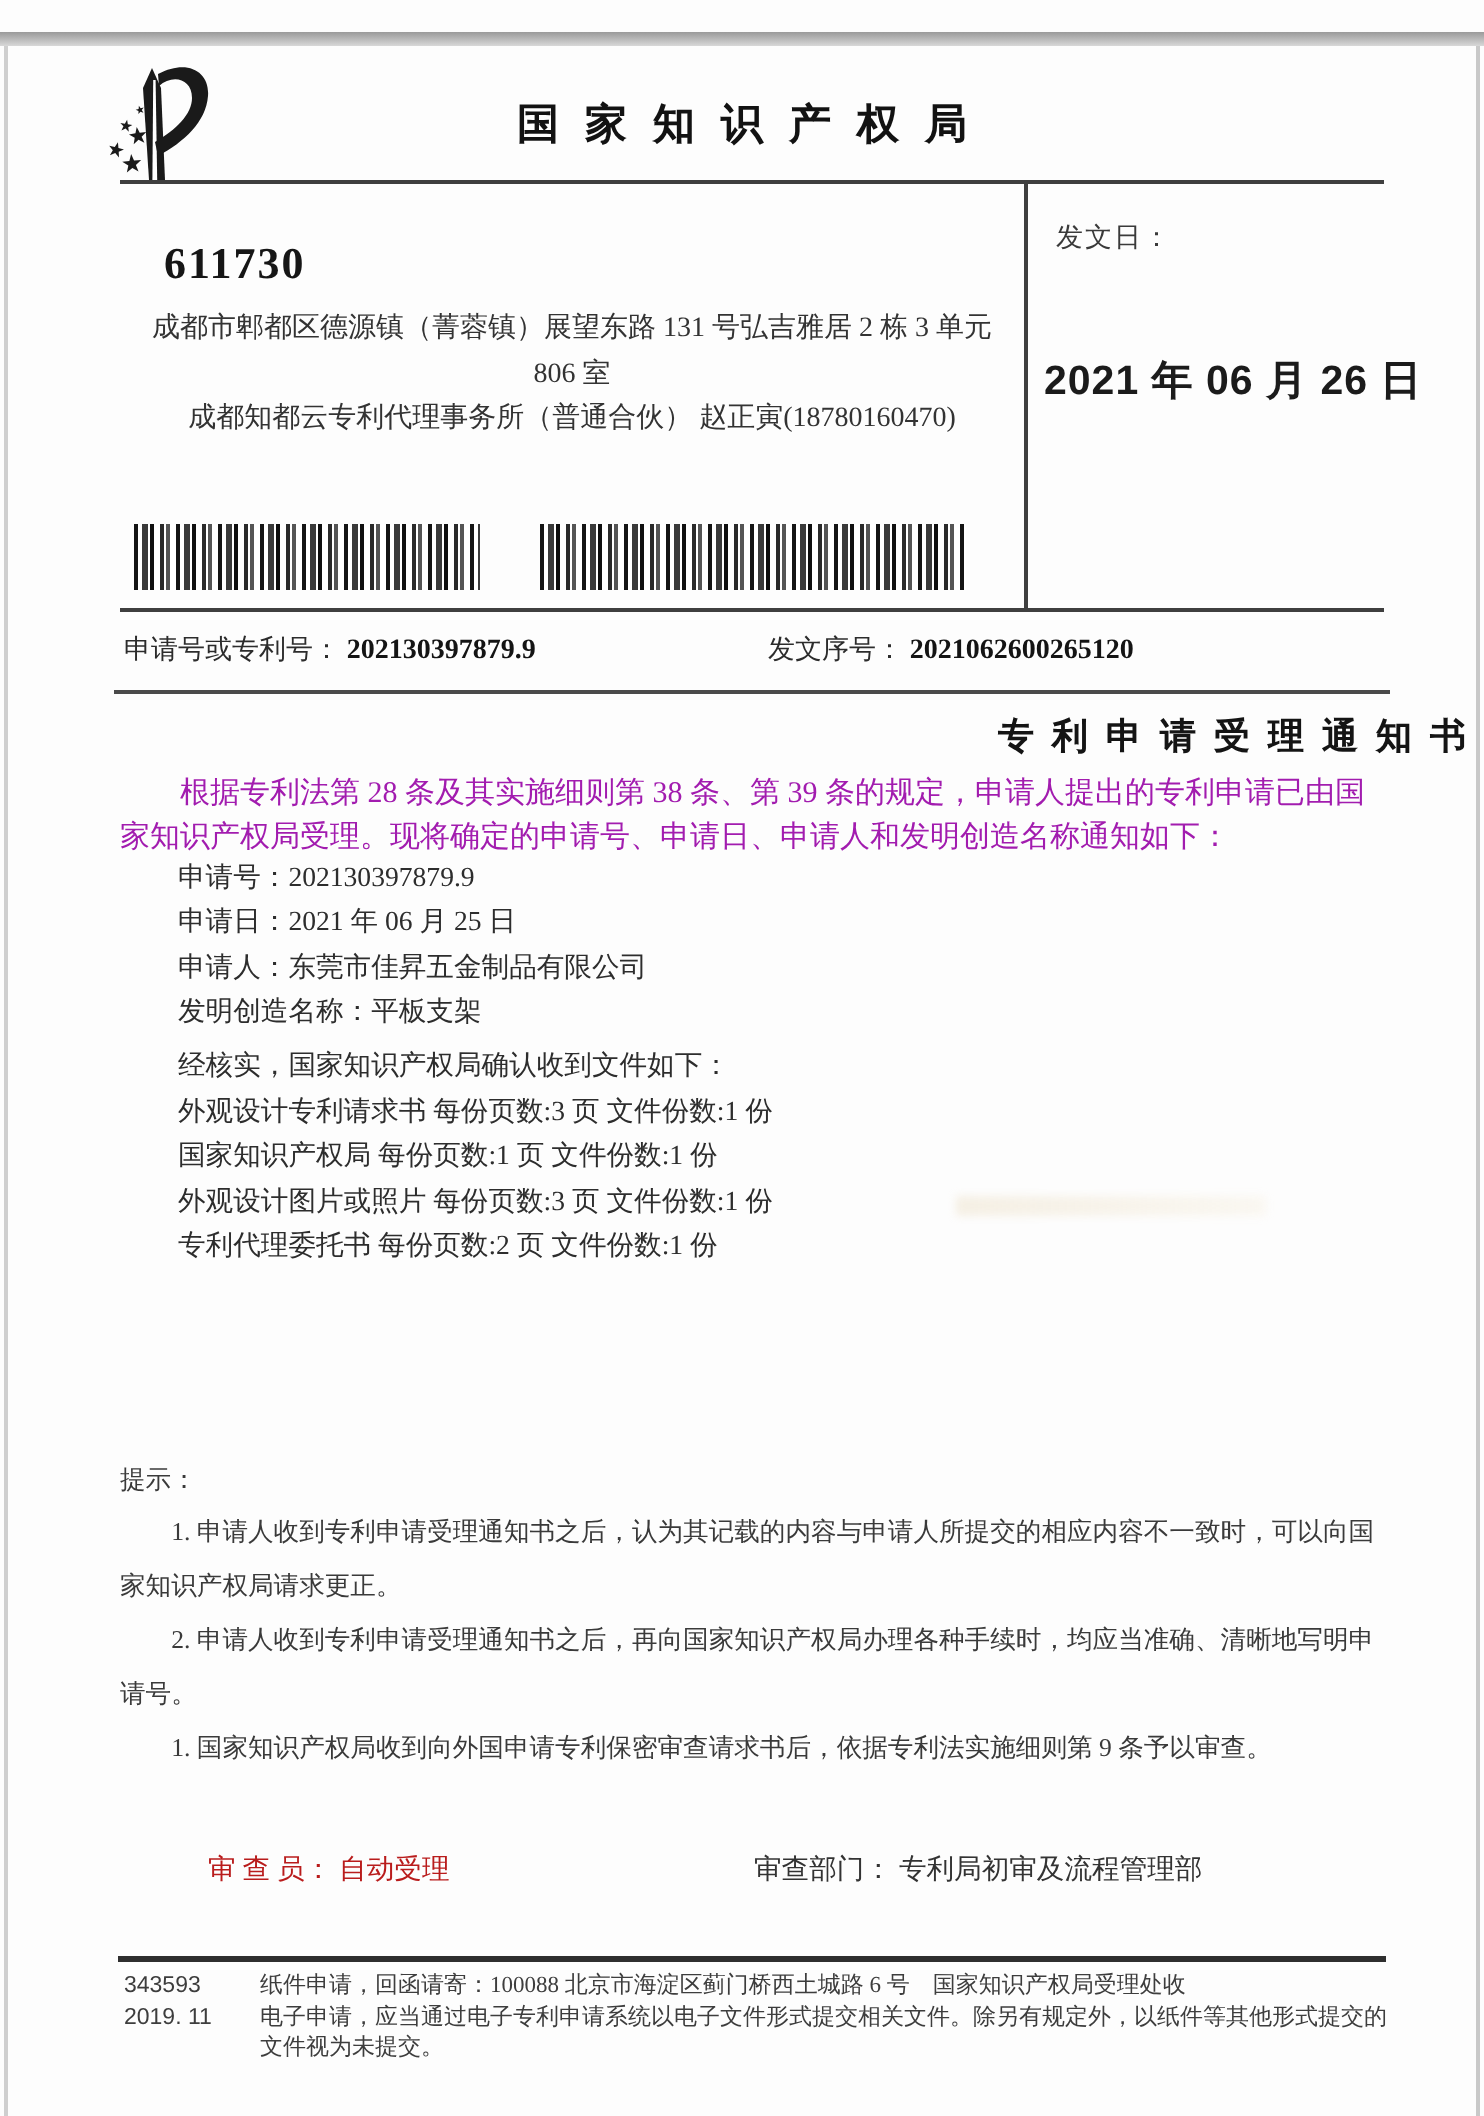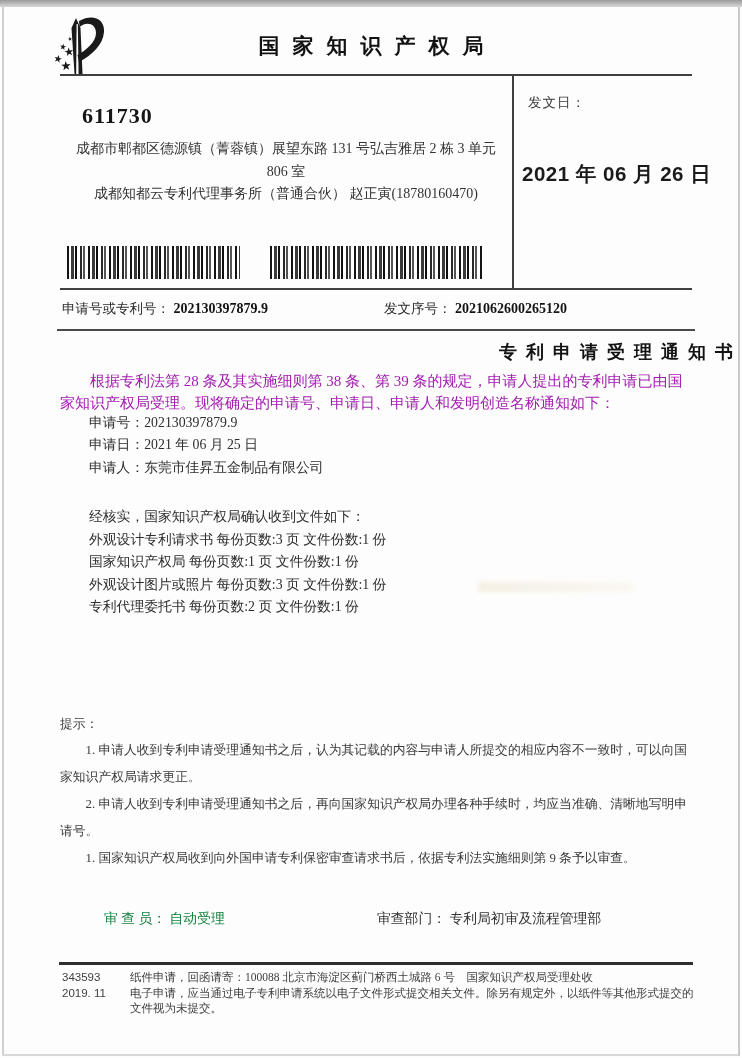--- a/index.html
+++ b/index.html
@@ -1,19 +1,19 @@
 <!DOCTYPE html>
 <html><head>
 <meta charset="utf-8">
 <style>
   html,body{margin:0;padding:0;}
   body{background:#e9e9e9;}
   .screen{position:relative;width:742px;height:1058px;background:#fdfdfd;overflow:hidden;
           font-family:"Liberation Serif","DejaVu Serif",serif;color:#2e2e2e;}
-  .abs{position:absolute;}
+  .abs{position:absolute;margin-top:16px;}
   
   .top-bar{left:0;top:0;width:742px;height:7px;background:linear-gradient(#9a9a9a,#d8d8d8);}
   .left-edge{left:2px;top:7px;width:2px;height:1049px;background:#cfcfcf;}
   .right-edge{left:738px;top:7px;width:2px;height:1049px;background:#c9c9c9;}
   .bottom-edge{left:2px;top:1054px;width:736px;height:2px;background:#d9d9d9;}
   
   .agency{left:0;top:32px;width:742px;text-align:center;font-size:21px;font-weight:bold;
           letter-spacing:13px;padding-left:13px;box-sizing:border-box;color:#121212;}
   .logo{left:50px;top:14px;}
   
@@ -43,21 +43,21 @@
              letter-spacing:9px;padding-left:9px;box-sizing:border-box;color:#141414;}
   .intro{left:60px;top:370px;width:628px;font-size:15px;line-height:22px;text-indent:2em;color:#a21caf;}
   .details{left:89px;top:412px;font-size:13.8px;line-height:22.3px;color:#2d2d2d;}
   .received{left:89px;top:506px;font-size:13.8px;line-height:22.5px;color:#2d2d2d;}
   .tips-header{left:60px;top:716px;font-size:12.8px;color:#3a3a3a;}
   .tips{left:60px;top:737px;width:630px;font-size:12.8px;line-height:27px;color:#3a3a3a;}
   .tips p{margin:0;text-indent:2em;}
   .watermark{left:478px;top:582px;width:155px;height:10px;filter:blur(2px);opacity:.5;
              background:linear-gradient(90deg,rgba(230,214,182,.7),rgba(240,226,196,.4));}
   
-  .examiner{left:104px;top:910px;font-size:13.8px;color:#15803d;}
+  .examiner{left:104px;top:910px;font-size:13.8px;color:#b91c1c;}
   .department{left:377px;top:910px;font-size:13.8px;color:#333;}
   
   .footer{left:62px;top:970px;width:632px;font-size:11.5px;line-height:15.5px;color:#3d3d3d;}
   .footer .row{display:flex;}
   .footer .code{width:68px;flex:0 0 68px;font-family:"Liberation Sans","DejaVu Sans",sans-serif;}
   .footer .ftext{flex:1;}
 </style>
 </head>
 <body>
 
@@ -114,20 +114,21 @@
   </div>
   <div class="abs hr3"></div>
 
   <div class="abs doc-title">专利申请受理通知书</div>
   <div class="abs intro">根据专利法第 28 条及其实施细则第 38 条、第 39 条的规定，申请人提出的专利申请已由国家知识产权局受理。现将确定的申请号、申请日、申请人和发明创造名称通知如下：</div>
 
   <div class="abs details">
     <div><span>申请号：</span><span>202130397879.9</span></div>
     <div><span>申请日：</span><span>2021 年 06 月 25 日</span></div>
     <div><span>申请人：</span><span>东莞市佳昇五金制品有限公司</span></div>
+    <div><span>发明创造名称：</span><span>平板支架</span></div>
   </div>
 
   <div class="abs received">
     <div>经核实，国家知识产权局确认收到文件如下：</div>
     <div>外观设计专利请求书 每份页数:3 页  文件份数:1 份</div>
     <div>国家知识产权局 每份页数:1 页  文件份数:1 份</div>
     <div>外观设计图片或照片 每份页数:3 页  文件份数:1 份</div>
     <div>专利代理委托书 每份页数:2 页  文件份数:1 份</div>
   </div>
 

